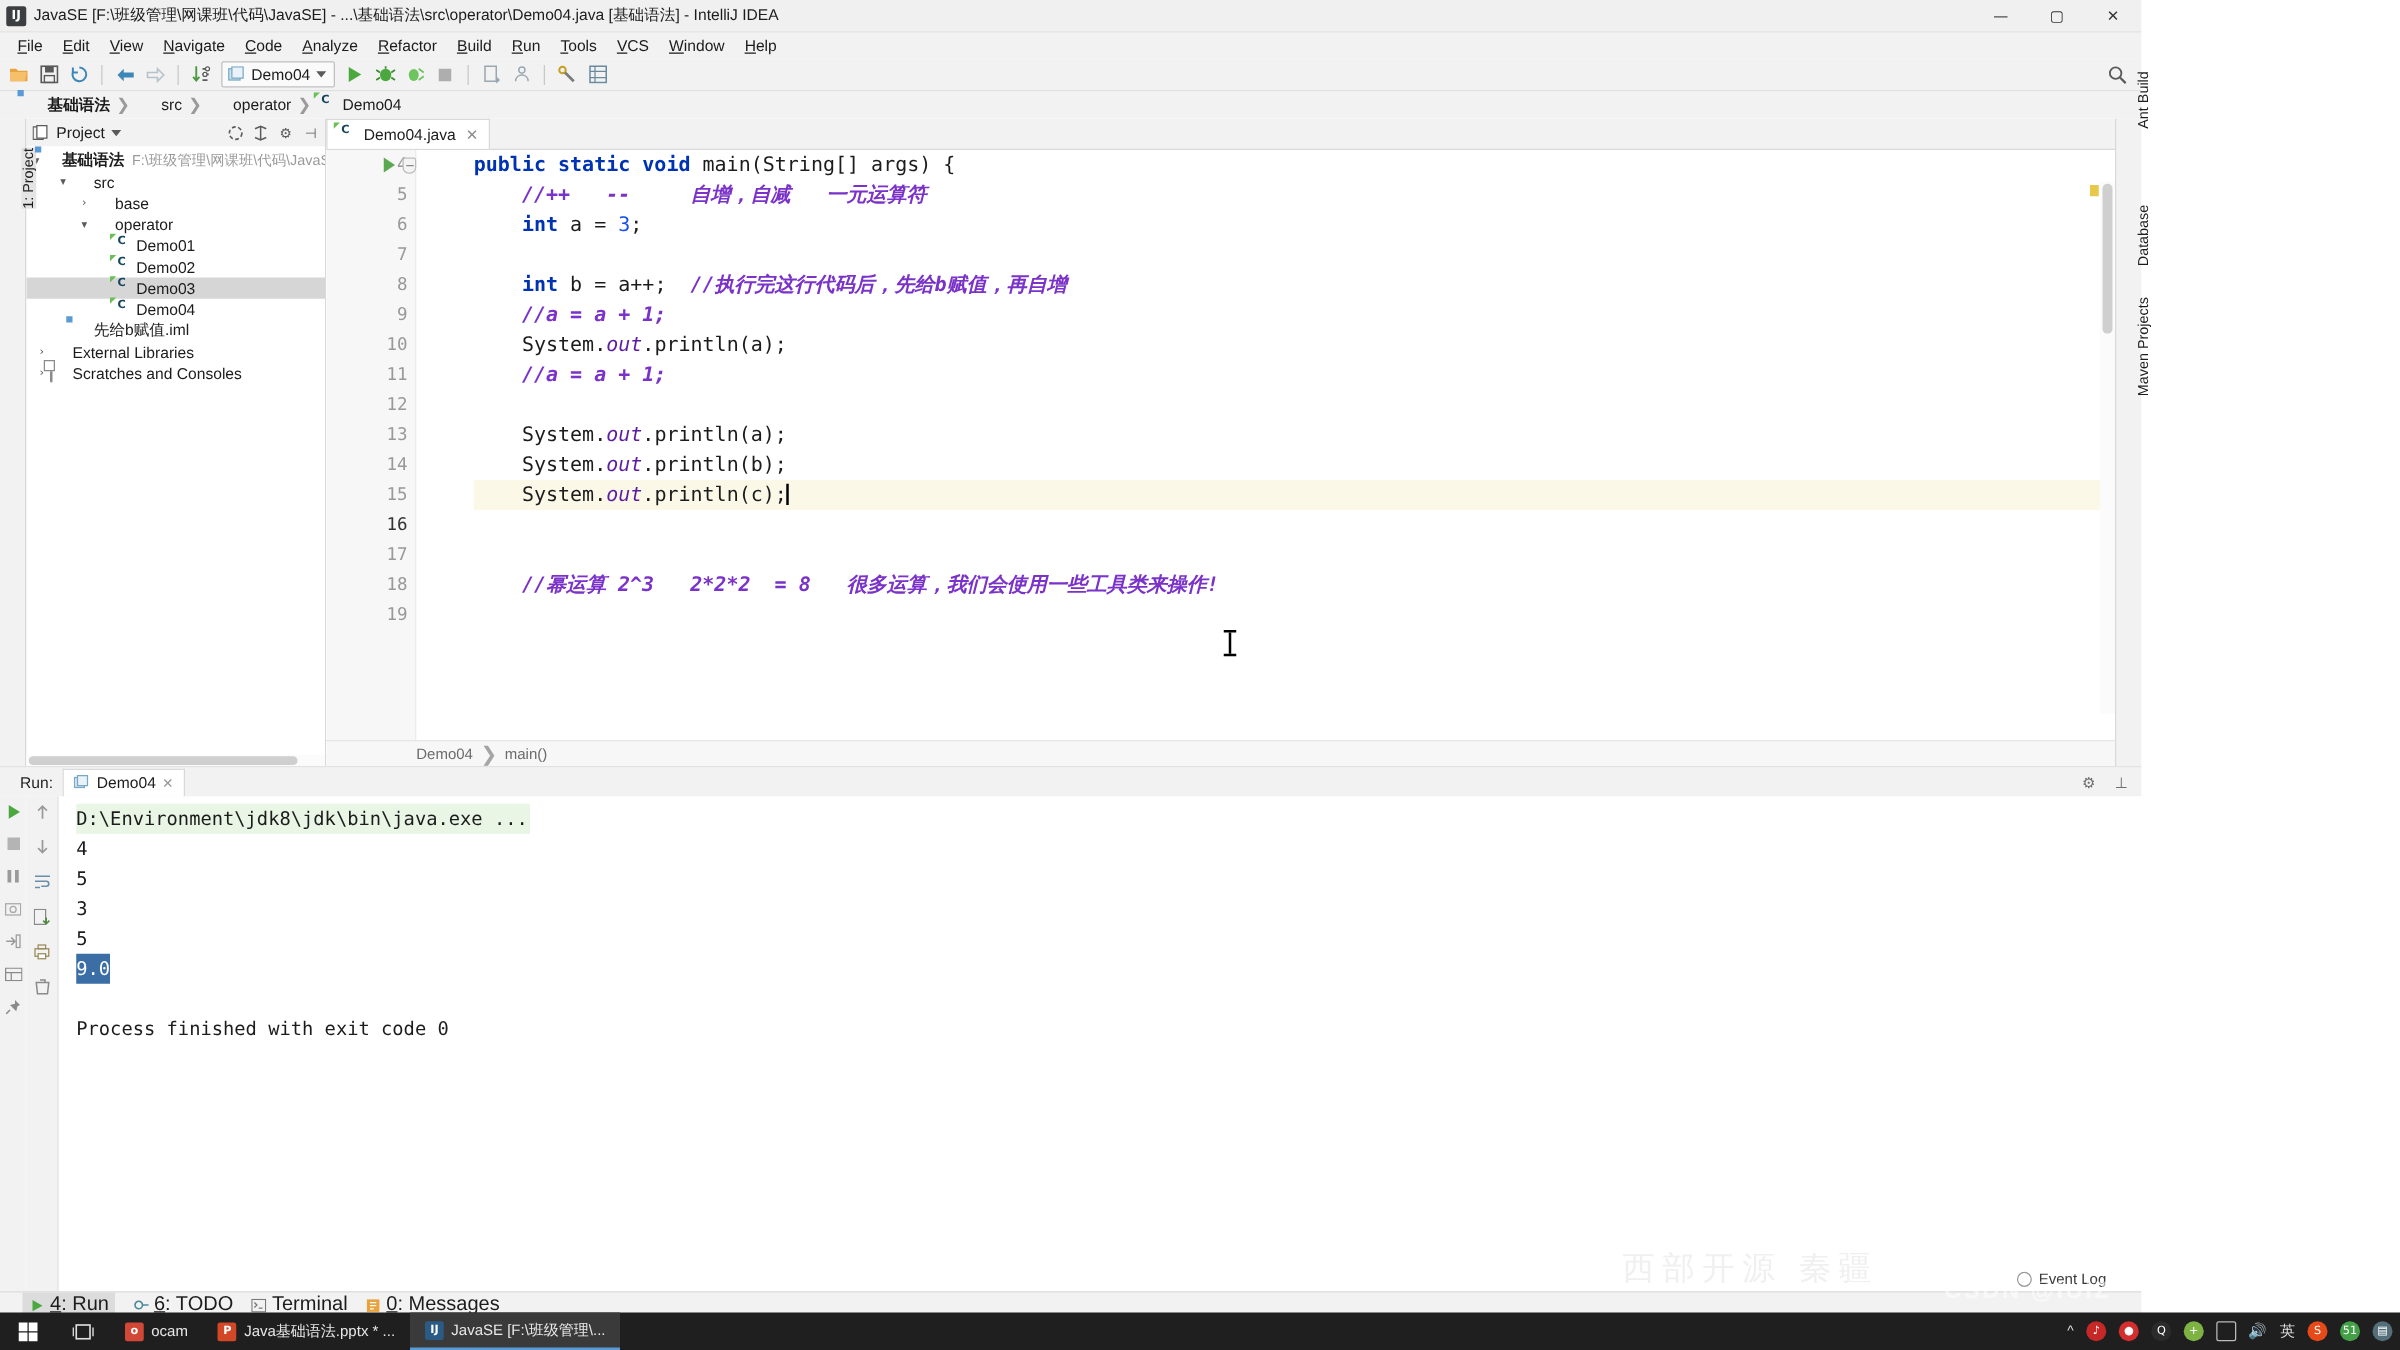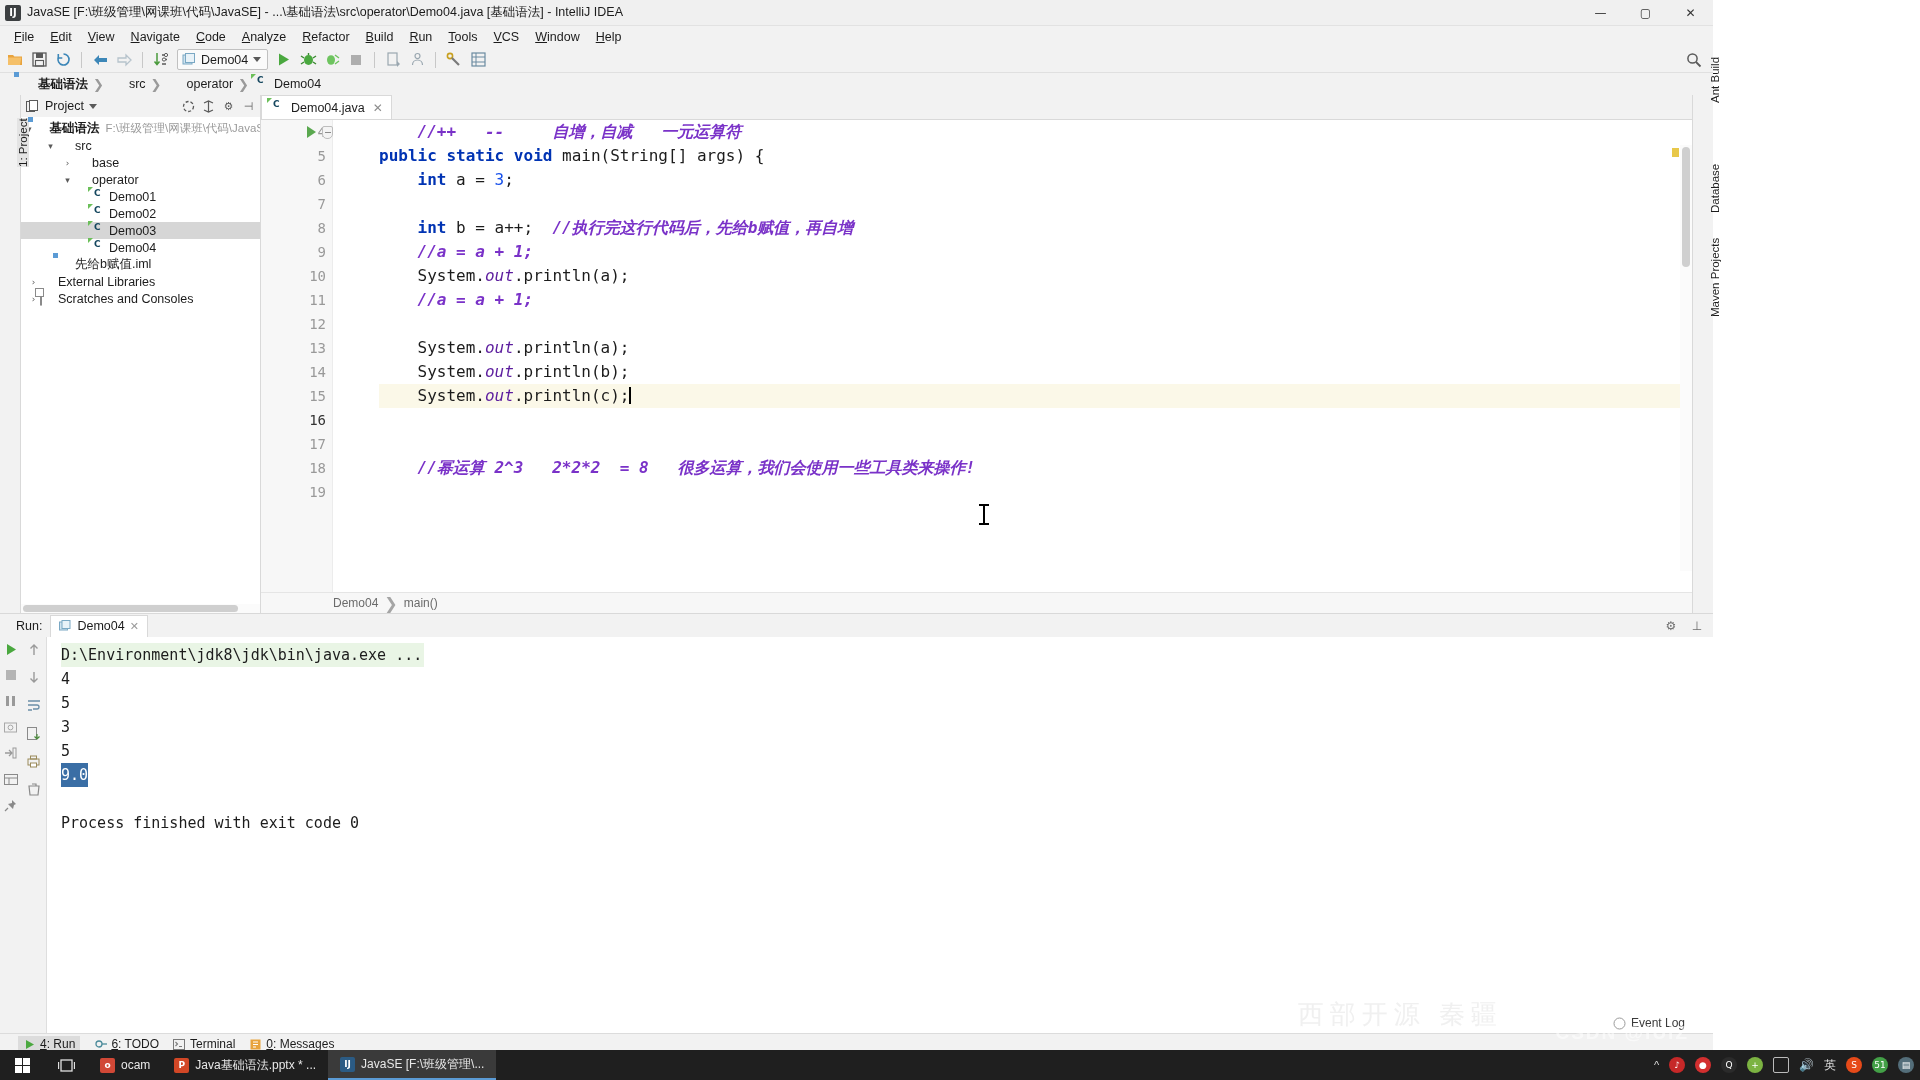--- a/index.html
+++ b/index.html
@@ -151,21 +151,21 @@
            font-size: 12px; color: #6e6e6e; font-family: "DejaVu Sans", sans-serif; }
   .console { flex: 1; background: #ffffff; padding: 6px 0 0 14px; overflow: hidden; }
   .conline { font-family: "DejaVu Sans Mono", monospace; font-size: 15px; line-height: 24px;
              color: #1c1c1c; white-space: pre; }
   .conline.cmd { background: #e9f5e5; display: inline-block; padding-right: 2px; }
   .conline.sel-out { background: #3a6ea5; color: #ffffff; display: inline-block; }
 
   
   .bottombar { position: absolute; left: 0; right: 0; bottom: 26px; height: 21px; background: #f2f2f2;
                display: flex; align-items: center; padding-left: 18px; gap: 14px; border-top: 1px solid #dcdcdc; }
-  .bb-item { display: flex; align-items: center; gap: 4px; font-size: 12px; color: #1c1c1c; }
+  .bb-item { display: flex; align-items: center; gap: 4px; font-size: 16px; color: #1c1c1c; }
   .bb-item.active { background: #dcdcdc; padding: 1px 5px; }
   .u { text-decoration: underline; }
 
   
   .statusbar { position: absolute; left: 0; right: 0; bottom: 0; height: 26px; background: #f2f2f2;
                display: flex; align-items: center; padding-left: 8px; border-top: 1px solid #dcdcdc; }
   .sb-text { font-size: 12px; color: #2b2b2b; margin-left: 6px; }
   .sb-right { position: absolute; right: 10px; display: flex; align-items: center; gap: 16px; }
   .sb-right span { font-size: 12px; color: #2b2b2b; }
   .winbar { position: absolute; left: 0; bottom: 0; width: 1920px; height: 30px; background: #1f1f1f; display: flex; align-items: center; }
@@ -472,22 +472,22 @@
             <div class="gline">12</div>
             <div class="gline">13</div>
             <div class="gline">14</div>
             <div class="gline">15</div>
             <div class="gline cur">16</div>
             <div class="gline">17</div>
             <div class="gline">18</div>
             <div class="gline">19</div>
           </div>
         <div class="code" id="code">
+            <div class="cline"><span class="kw">public static void </span><span class="">main(String[] args) {</span></div>
             <div class="cline"><span class="">    </span><span class="cmt">//++   --     自增，自减   一元运算符</span></div>
-            <div class="cline"><span class="kw">public static void </span><span class="">main(String[] args) {</span></div>
             <div class="cline"><span class="">    </span><span class="kw">int</span><span class=""> a = </span><span class="num">3</span><span class="">;</span></div>
             <div class="cline"></div>
             <div class="cline"><span class="">    </span><span class="kw">int</span><span class=""> b = a++;  </span><span class="cmt">//执行完这行代码后，先给b赋值，再自增</span></div>
             <div class="cline"><span class="">    </span><span class="cmt">//a = a + 1;</span></div>
             <div class="cline"><span class="">    System.</span><span class="fld">out</span><span class="">.println(a);</span></div>
             <div class="cline"><span class="">    </span><span class="cmt">//a = a + 1;</span></div>
             <div class="cline"></div>
             <div class="cline"><span class="">    System.</span><span class="fld">out</span><span class="">.println(a);</span></div>
             <div class="cline"><span class="">    System.</span><span class="fld">out</span><span class="">.println(b);</span></div>
             <div class="cline hl"><span class="">    System.</span><span class="fld">out</span><span class="">.println(c);</span><span class="caretbar"></span></div>

